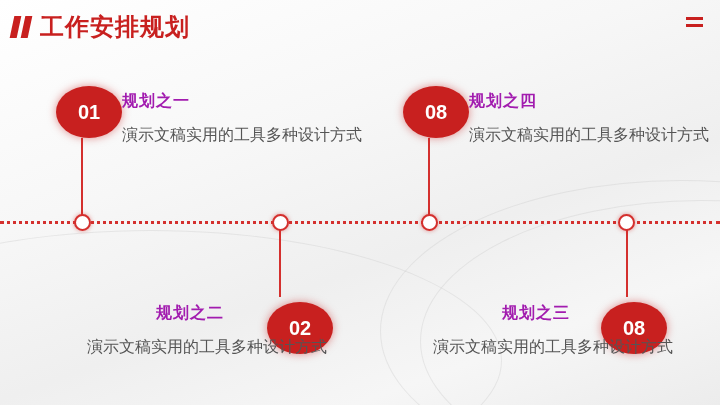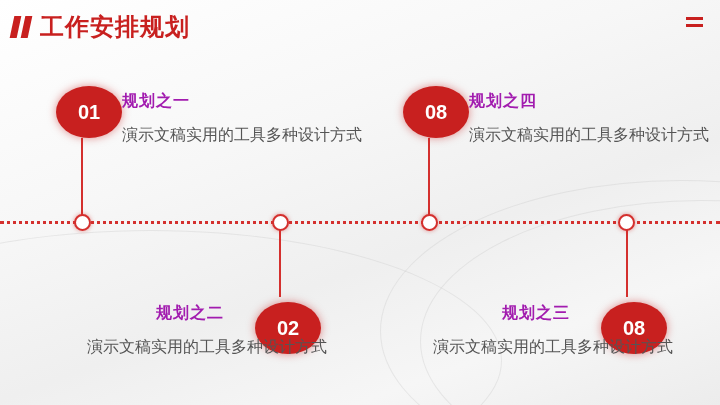--- a/index.html
+++ b/index.html
@@ -56,19 +56,19 @@
 <div class="node" style="left:618px;top:214px;"></div>
 
 <div class="badge" style="left:56px;top:86px;">01</div>
 <div class="h" style="left:122px;top:91px;">规划之一</div>
 <div class="d" style="left:122px;top:125px;">演示文稿实用的工具多种设计方式</div>
 
 <div class="badge" style="left:403px;top:86px;">08</div>
 <div class="h" style="left:469px;top:91px;">规划之四</div>
 <div class="d" style="left:469px;top:125px;">演示文稿实用的工具多种设计方式</div>
 
-<div class="badge" style="left:255px;top:302px;">02</div>
+<div class="badge" style="left:267px;top:302px;">02</div>
 <div class="h" style="left:156px;top:303px;">规划之二</div>
 <div class="d" style="left:87px;top:337px;">演示文稿实用的工具多种设计方式</div>
 
 <div class="badge" style="left:601px;top:302px;">08</div>
 <div class="h" style="left:502px;top:303px;">规划之三</div>
 <div class="d" style="left:433px;top:337px;">演示文稿实用的工具多种设计方式</div>
 
 </body></html>

